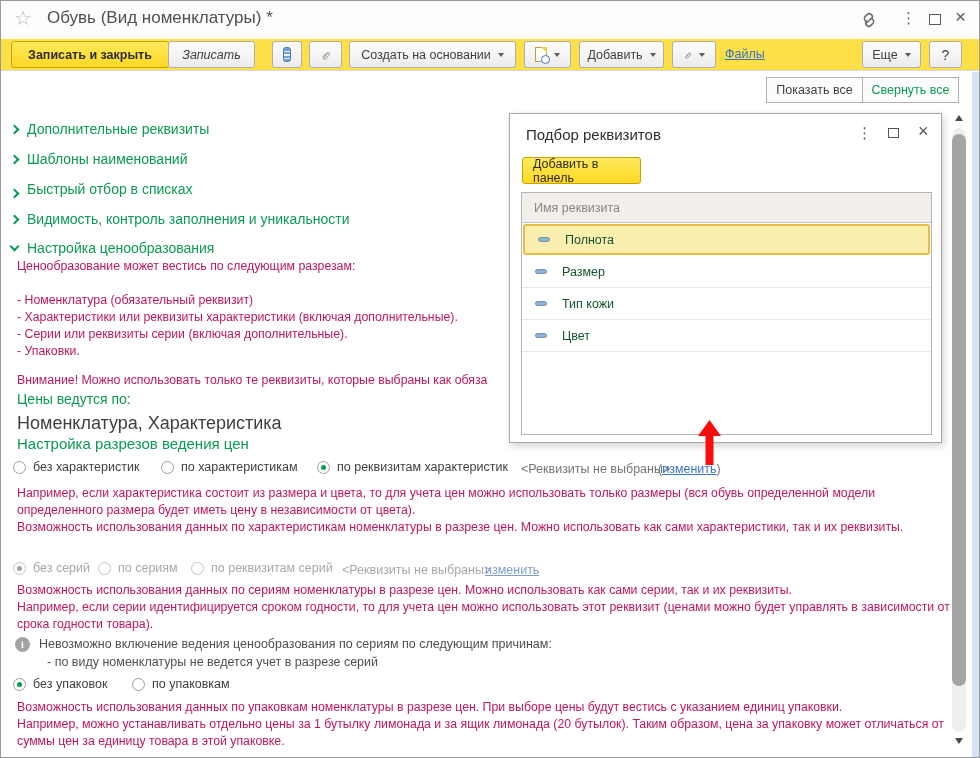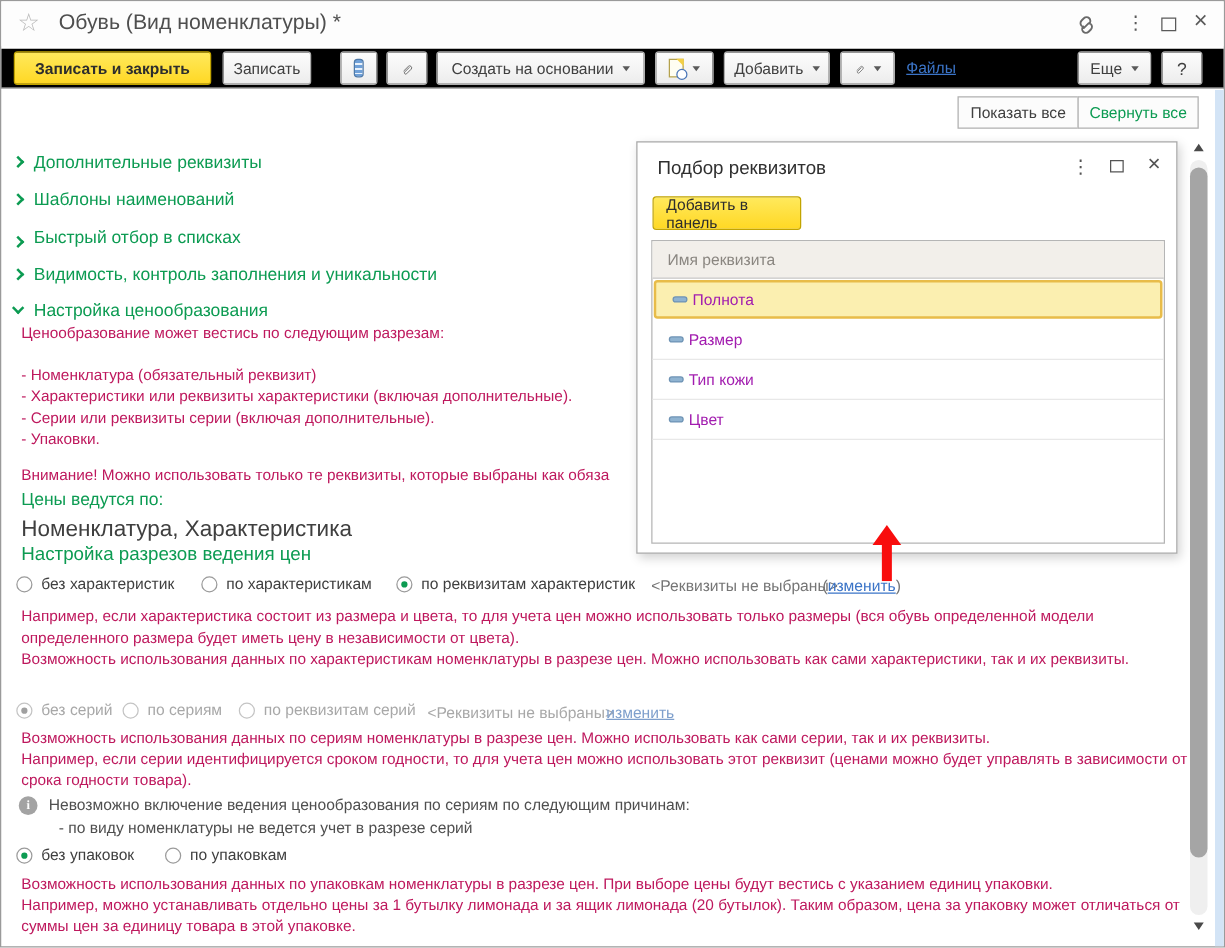--- a/index.html
+++ b/index.html
@@ -9,21 +9,21 @@
 
   
   .titlebar { position:absolute; left:0; top:0; width:100%; height:36px; background:#fdfdfd; }
   .star { position:absolute; left:13px; top:5px; font-size:20px; color:#b9b9b9; }
   .page-title { position:absolute; left:46px; top:7px; font-size:17px; color:#4f4f4f; }
   .winctl { position:absolute; top:8px; color:#5a5a5a; font-size:16px; cursor:default; text-align:center; }
   .dots-glyph { font-size:15px; letter-spacing:0; color:#5a5a5a; }
   .max-box { position:absolute; top:13px; width:12px; height:11px; border:1.6px solid #5a5a5a; }
 
   
-  .toolbar { position:absolute; left:0; top:38px; width:100%; height:32px; background:#000000; border-bottom:1px solid #d8d8d8; }
+  .toolbar { position:absolute; left:0; top:38px; width:100%; height:32px; background:#fde047; border-bottom:1px solid #d8d8d8; }
   .btn { position:absolute; top:2px; height:27px; background:linear-gradient(#fdfdfd,#ececec); border:1px solid #aeaeae; border-radius:3px;
          font-size:12.5px; color:#3f3f3f; display:flex; align-items:center; justify-content:center; padding:0 10px; cursor:default; }
   .btn-yellow { background:linear-gradient(#ffe95c,#ffd824); border:1px solid #c2a400; font-weight:bold; color:#2d2d2d; }
   .caret { display:inline-block; width:0; height:0; border-left:3.5px solid transparent; border-right:3.5px solid transparent; border-top:4px solid #5a5a5a; margin-left:7px; }
   .link { font-size:12.5px; color:#3b74c7; text-decoration:underline; cursor:pointer; }
 
   .bars-icon { width:13px; height:15px; border:1px solid #4e79a8; border-radius:3px;
     background:repeating-linear-gradient(#6fa0d8 0 2.6px, #e8f1fb 2.6px 3.8px); }
   .docclock-icon { position:relative; width:13px; height:15px; background:#fffef2; border:1px solid #b4a14e; }
   .docclock-icon .fold { position:absolute; right:-1px; top:-1px; width:0; height:0; border-top:6px solid #f3cf45; border-left:6px solid transparent; }
@@ -65,22 +65,22 @@
 
   
   .dialog { position:absolute; left:508px; top:112px; width:433px; height:330px; background:#fff; border:1px solid #a6a6a6;
             box-shadow:2px 3px 8px rgba(0,0,0,0.18); z-index:5; }
   .dlg-title { position:absolute; left:16px; top:12px; font-size:15px; color:#2f2f2f; }
   .dlg-ctl { position:absolute; top:10px; color:#555; font-size:15px; cursor:default; }
   .dlg-max { position:absolute; top:14px; width:11px; height:10px; border:1.5px solid #555; }
   .dlg-table { position:absolute; left:11px; top:78px; width:411px; height:243px; border:1px solid #b5b5b5; background:#fff; }
   .dlg-thead { position:absolute; left:0; top:0; width:100%; height:30px; background:#f2efea; border-bottom:1px solid #c9c9c9;
                font-size:12.5px; color:#8a8680; display:flex; align-items:center; padding-left:12px; }
-  .dlg-row { position:absolute; left:0; width:100%; height:32px; display:flex; align-items:center; gap:4px; padding-left:13px;
-             border-bottom:1px solid #e8e8e8; font-size:12.5px; color:#a21caf; cursor:default; }
+  .dlg-row { position:absolute; left:0; width:100%; height:32px; display:flex; align-items:center; gap:15px; padding-left:13px;
+             border-bottom:1px solid #e8e8e8; font-size:12.5px; color:#14532d; cursor:default; }
   .dlg-row.selected { left:1px; width:407px; background:#fbefb0; border:2px solid #e8bc49; border-radius:3px; height:31px; }
   .dash-icon { width:12px; height:5px; border-radius:2.5px; background:#8fb3d1; border:1px solid #6e93b5; flex:0 0 auto; }
 
   .red-arrow { position:absolute; left:696px; top:419px; z-index:10; }
 </style>
 </head>
 <body>
 
 <div class="window">
 
@@ -94,21 +94,21 @@
     </span>
     <span class="winctl dots-glyph" style="left:900px;">⋮</span>
     <span class="max-box" style="left:928px;"></span>
     <span class="winctl" style="left:954px; font-size:19px; top:5px;">×</span>
   </div>
 
   <div class="toolbar">
     <div class="btn btn-yellow" style="left:10px; width:158px;">
       <span>Записать и закрыть</span>
     </div>
-    <div class="btn" style="left:177px; width:71px;">
+    <div class="btn" style="left:167px; width:87px;font-style:italic;">
       <span>Записать</span>
     </div>
     <div class="btn" style="left:271px; width:30px;">
       <span class="bars-icon"></span>
     </div>
     <div class="btn" style="left:308px; width:33px;">
       <svg width="18" height="18" viewBox="0 0 18 18">
           <path d="M5 11.8 L10.8 6 a2.6 2.6 0 0 1 3.7 3.7 L8.6 15.6 a1.7 1.7 0 0 1-2.4-2.4 L12 7.4" fill="none" stroke="#6e6e6e" stroke-width="1.3" stroke-linecap="round"></path>
         </svg>
     </div>

